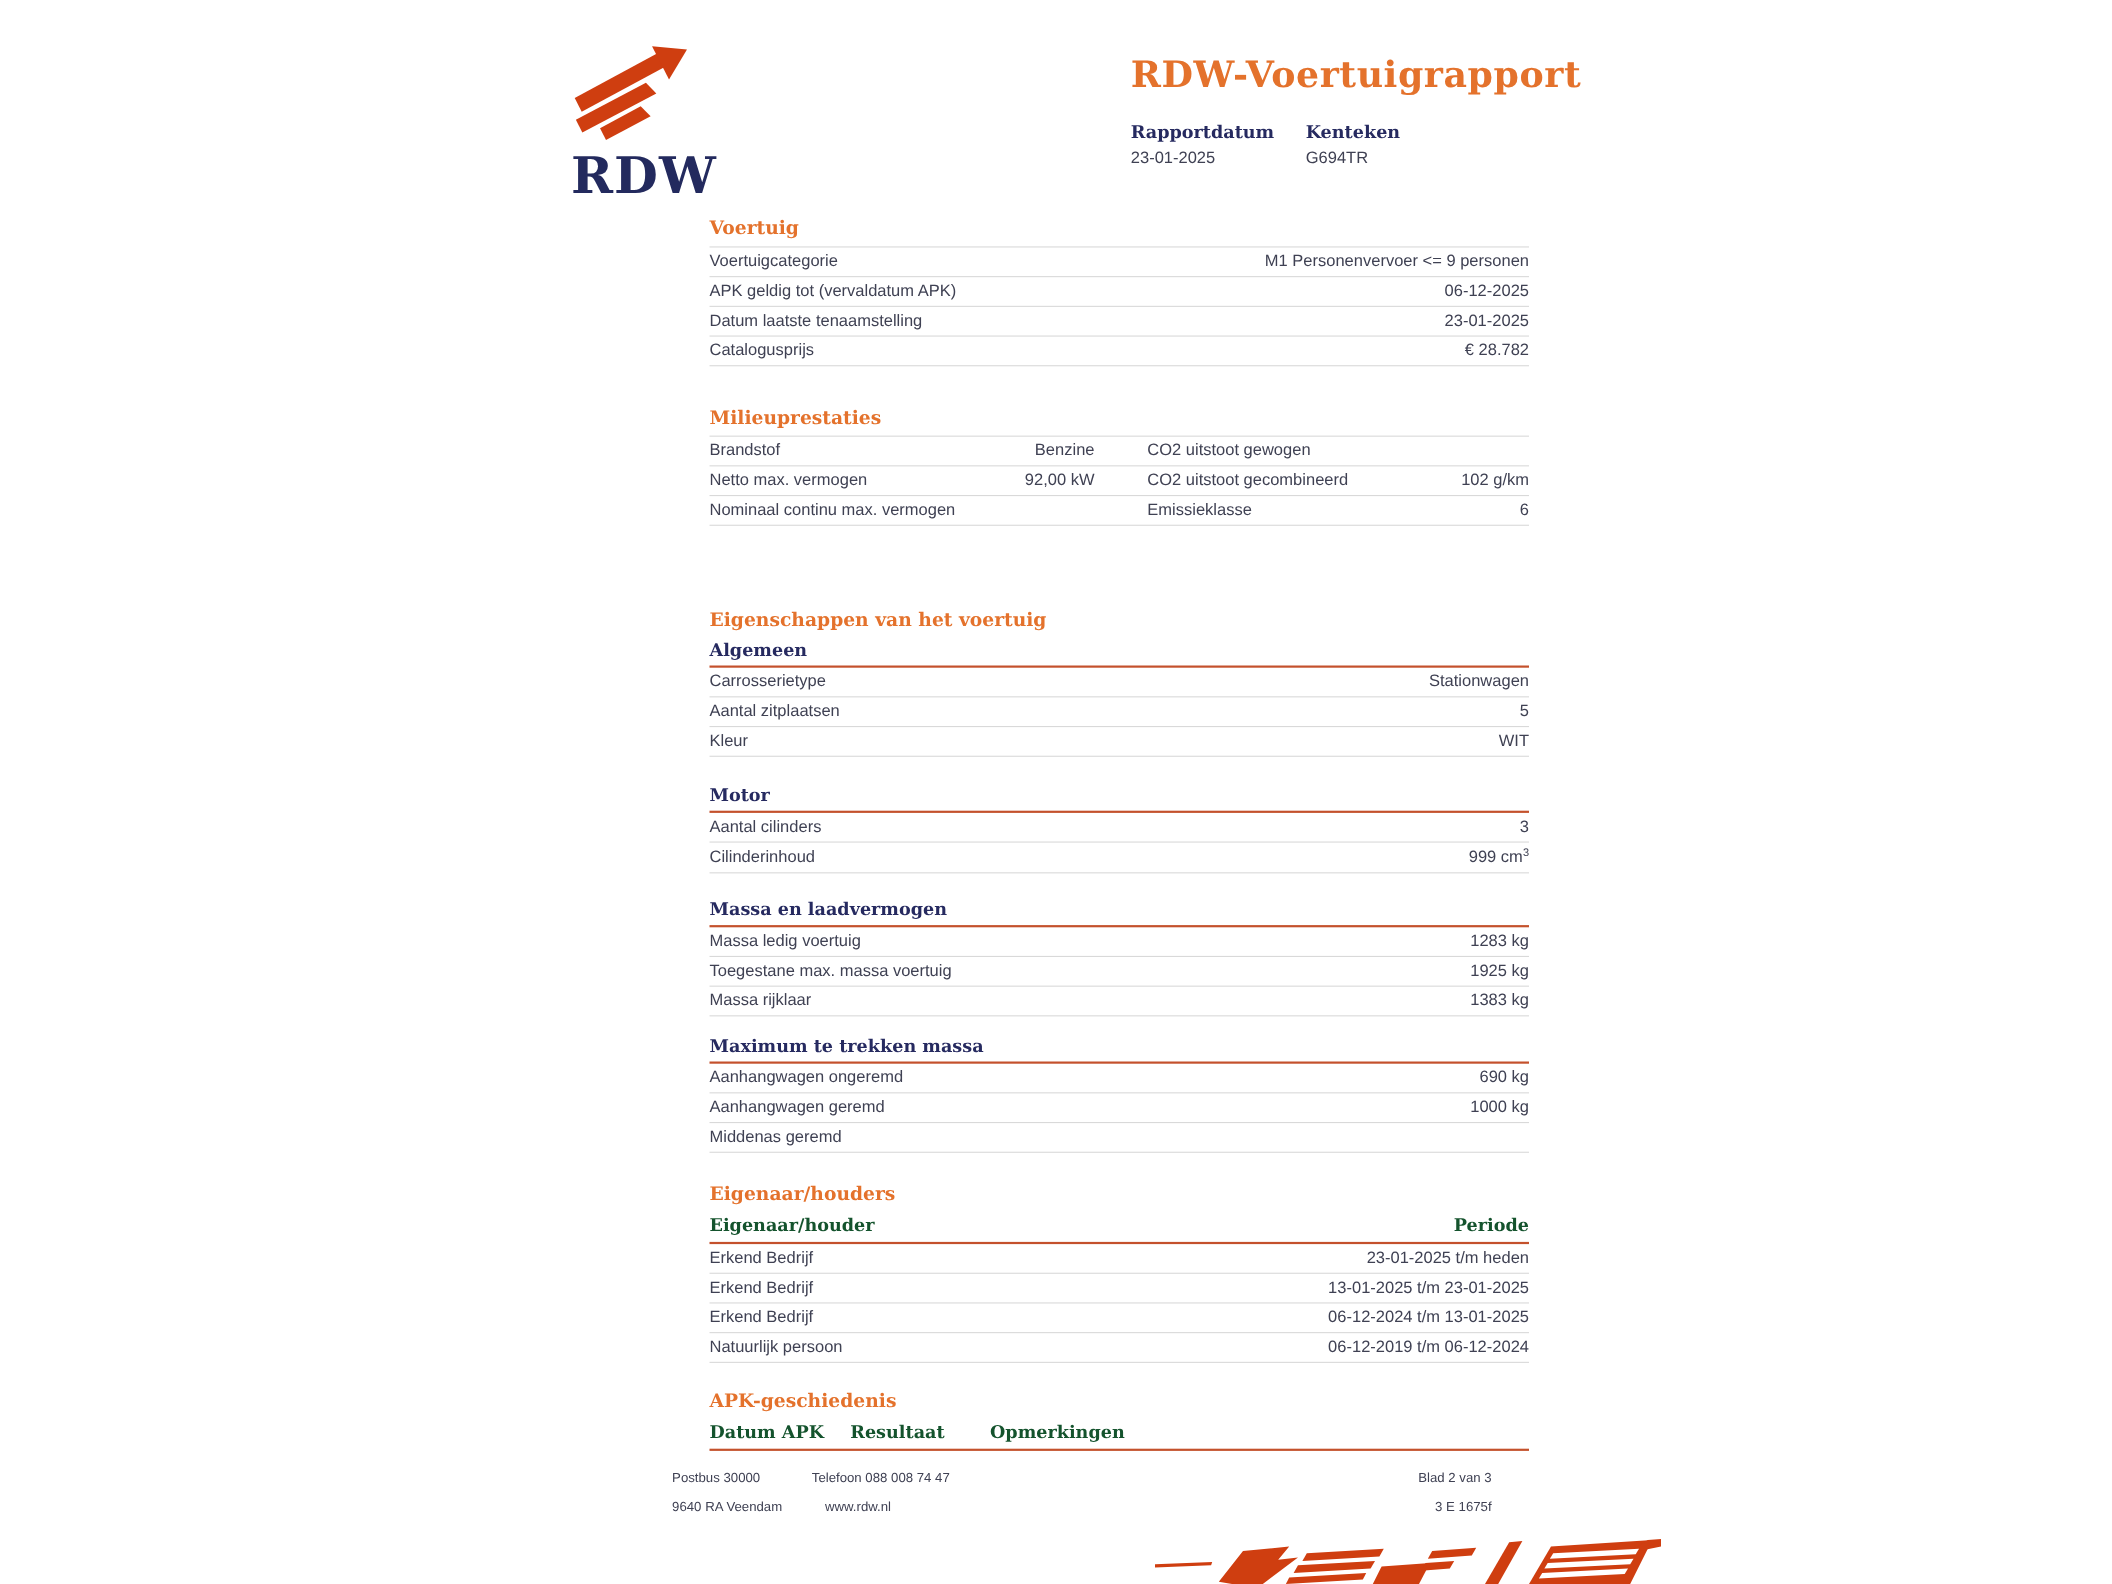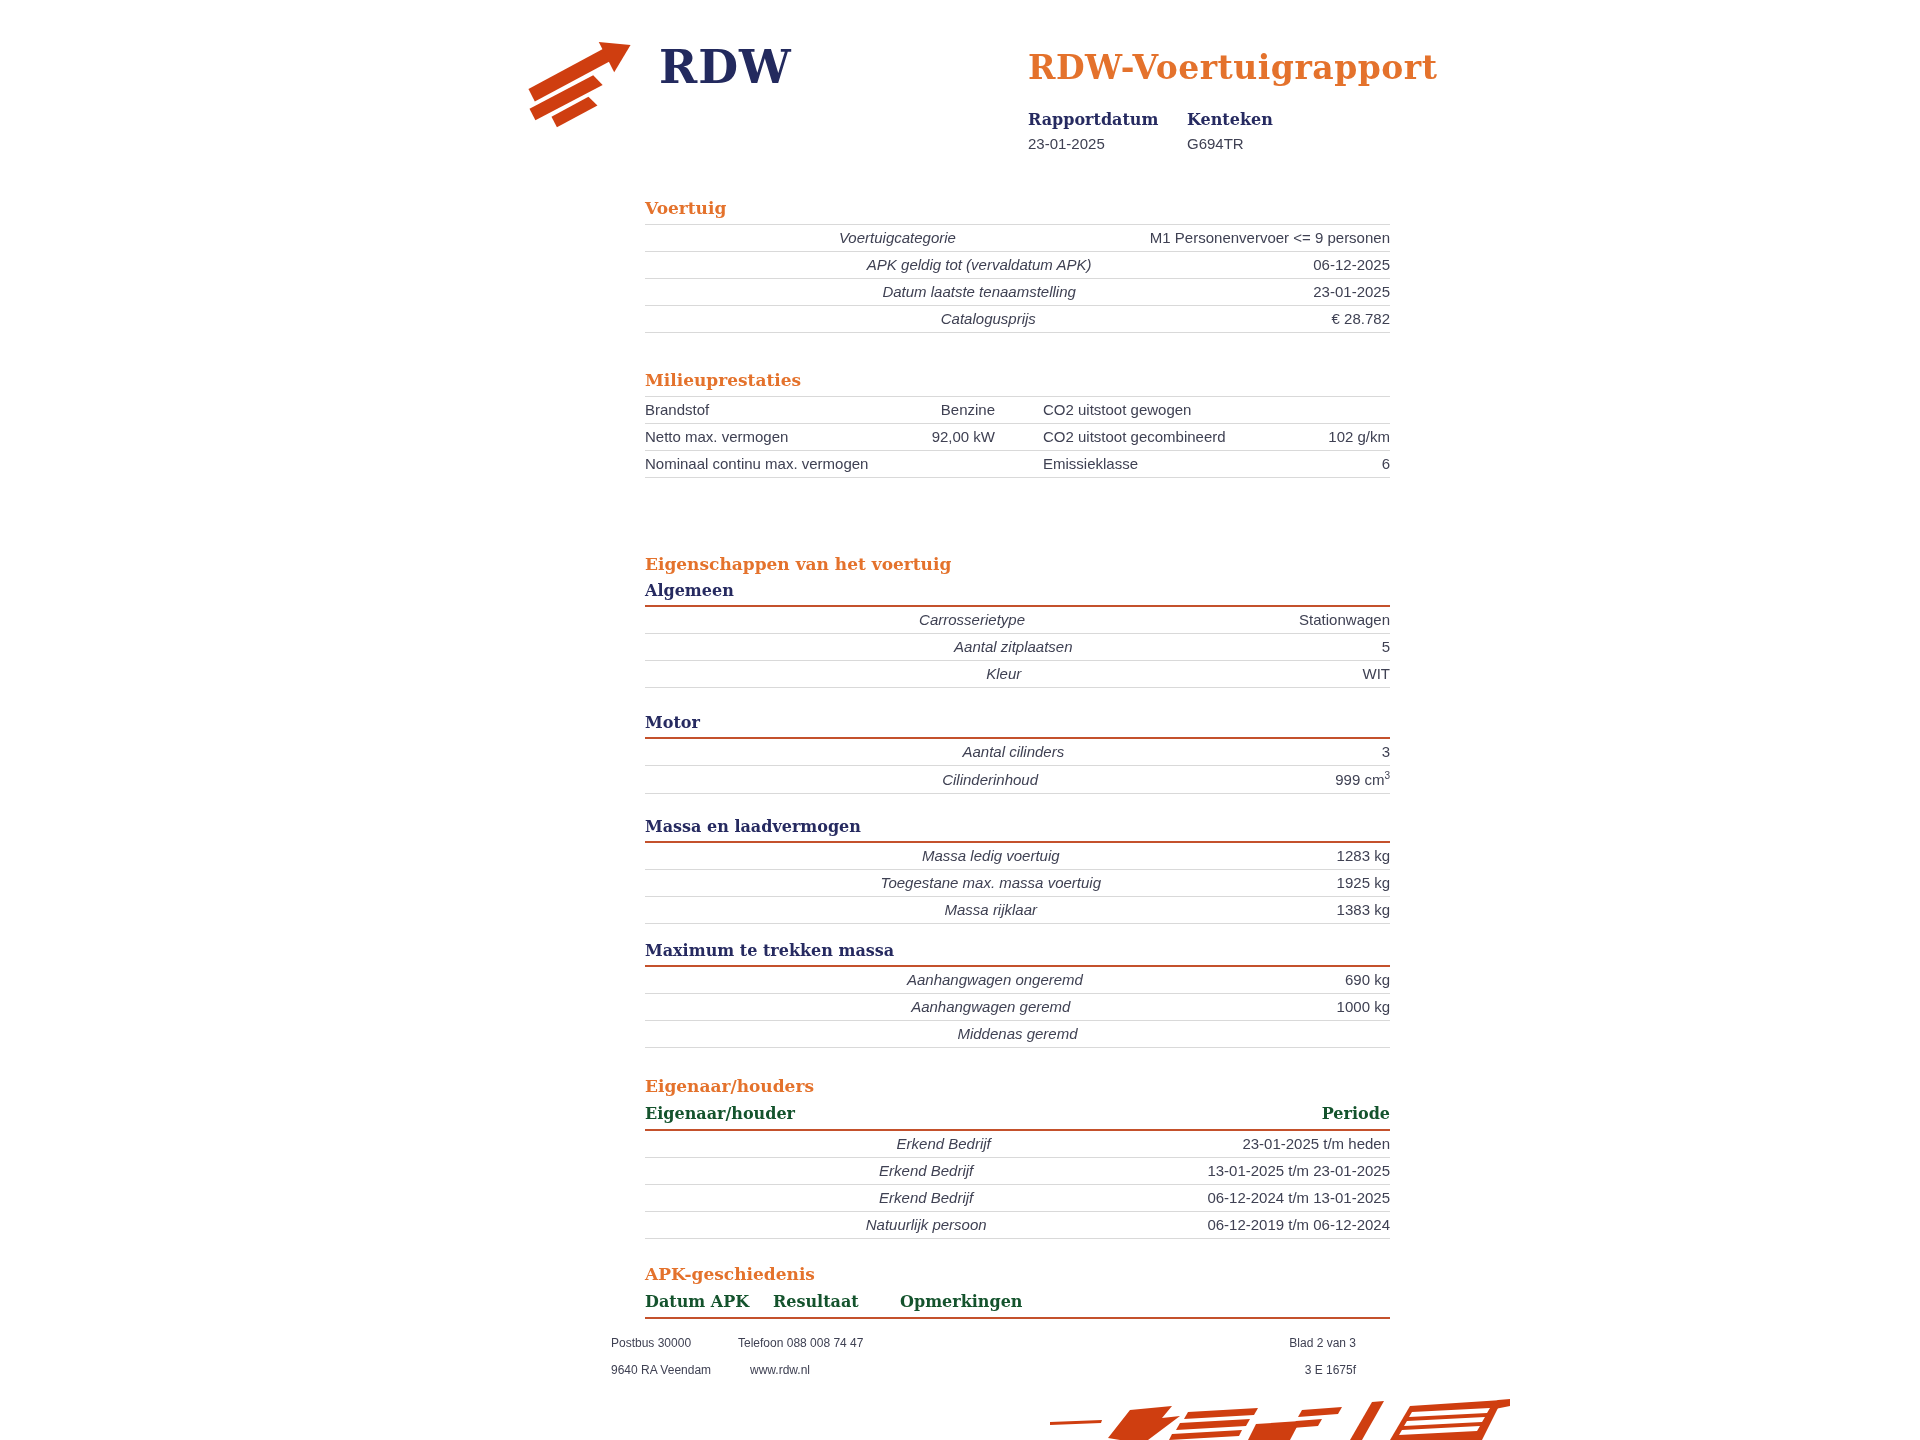--- a/index.html
+++ b/index.html
@@ -1,20 +1,20 @@
 <!DOCTYPE html>
 <html><head>
 <meta charset="utf-8">
 <style>
   html,body{margin:0;padding:0;width:1920px;height:1440px;background:#ffffff;overflow:hidden;
             font-family:"Liberation Sans", sans-serif;}
   .page{position:relative;width:1920px;height:1440px;background:#fff;overflow:hidden;}
 
   
-  .logo-block{position:absolute;left:523px;top:40px;display:flex;align-items:flex-start;}
+  .logo-block{position:absolute;left:505px;top:40px;display:flex;align-items:center;flex-direction:column;}
   .logo-mark{width:122px;height:92px;}
   .logo-word{font-family:"DejaVu Serif", serif;font-weight:bold;font-size:46px;line-height:46px;
              color:#232a5e;margin-left:14px;margin-top:4px;letter-spacing:1px;}
   .doc-title{position:absolute;left:1028px;top:48px;font-family:"DejaVu Serif", serif;font-weight:bold;
              font-size:33px;color:#e4722c;letter-spacing:0.5px;}
   .meta{position:absolute;left:1028px;top:110px;display:flex;}
   .meta-col{width:159px;}
   .meta-label{font-family:"DejaVu Serif", serif;font-weight:bold;font-size:16px;color:#262a60;}
   .meta-value{font-size:15px;color:#3f4153;margin-top:6px;}
 
@@ -22,21 +22,21 @@
   .content{position:absolute;left:645px;top:0;width:745px;}
   .sec{position:absolute;left:0;width:745px;}
   h2.orange{font-family:"DejaVu Serif", serif;font-weight:bold;font-size:17px;line-height:20px;
             color:#e4722c;margin:0 0 6px 0;}
   h3.navy{font-family:"DejaVu Serif", serif;font-weight:bold;font-size:16px;line-height:18px;
           color:#262a60;margin:0;padding-bottom:5px;border-bottom:2px solid #c4512c;}
   .rows{border-top:1px solid #d9d9d9;}
   .rows.no-top{border-top:none;}
   .row{display:flex;align-items:baseline;padding:5px 0;border-bottom:1px solid #d9d9d9;
        font-size:15px;line-height:16px;color:#3f4153;}
-  .row .lbl{flex:1;text-align:center;font-style:italic;}
+  .row .lbl{flex:1;text-align:left;}
   .row .val{text-align:right;white-space:nowrap;}
   .row sup{font-size:10px;line-height:10px;}
 
   
   .m-row{display:flex;}
   .m-row .l1{width:230px;}
   .m-row .v1{width:120px;text-align:right;}
   .m-row .gap{width:48px;}
   .m-row .l2{flex:1;}
   .m-row .v2{text-align:right;min-width:80px;}

